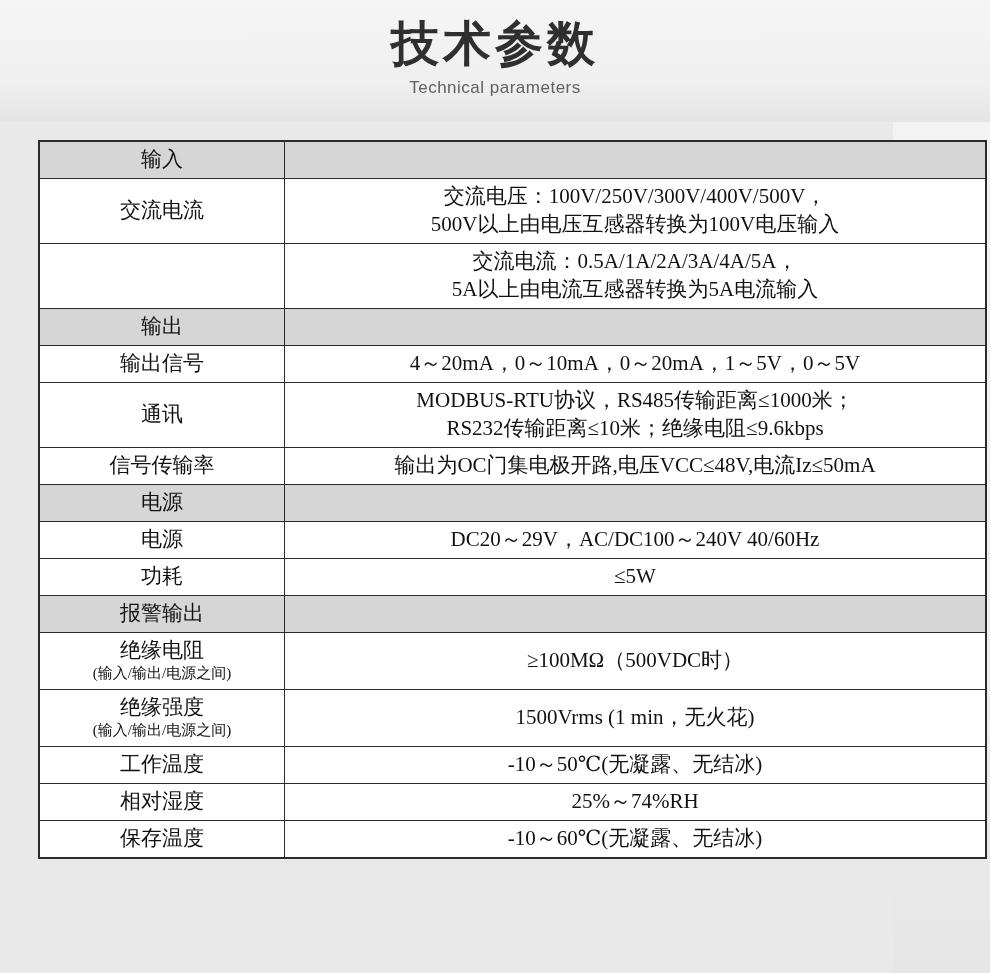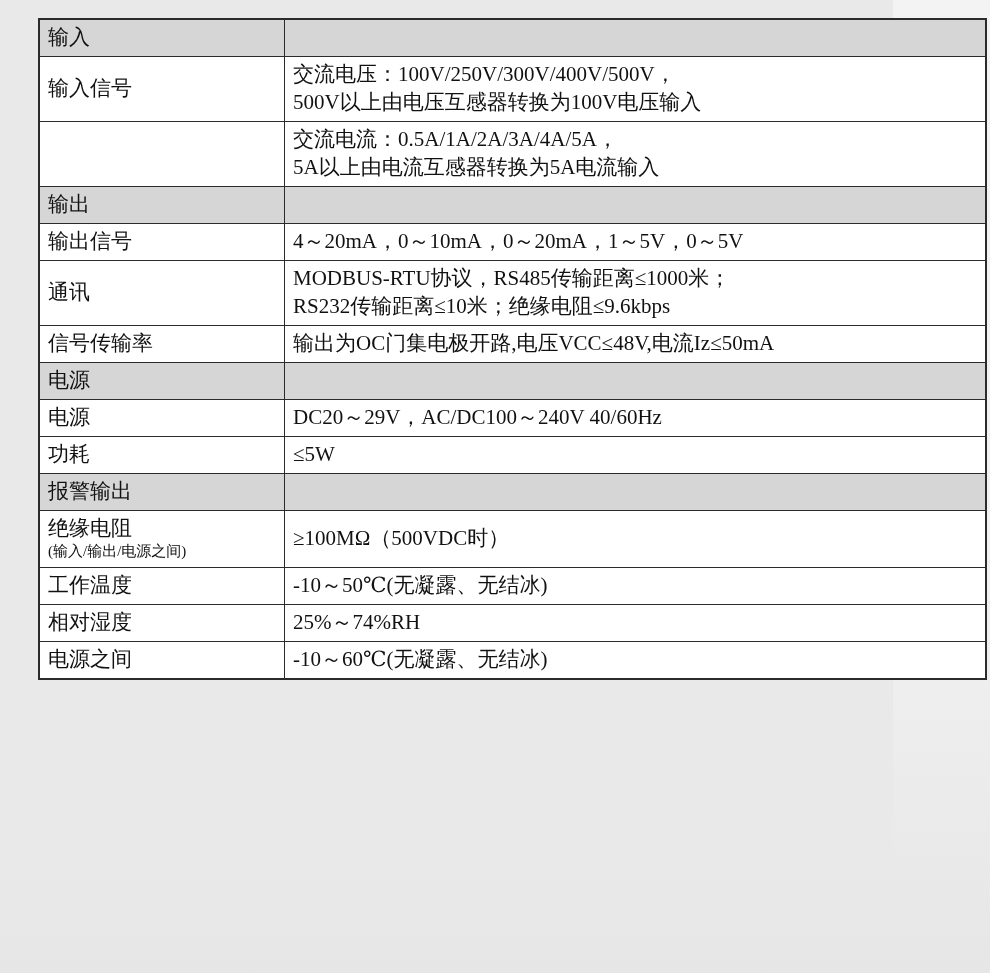--- a/index.html
+++ b/index.html
@@ -42,20 +42,21 @@
     letter-spacing: 0.5px;
     margin-top: 4px;
   }
   .body-area {
     position: relative;
     width: 893px;
     height: 851px;
     background: #e9e9e9;
     box-sizing: border-box;
     padding: 18px 40px 0 38px;
+    text-align: center;
   }
   table.spec {
     width: 914px;
     border-collapse: collapse;
     background: #ffffff;
     table-layout: fixed;
     border: 2px solid #2b2b2b;
   }
   table.spec td {
     border: 1px solid #2b2b2b;
@@ -90,32 +91,36 @@
   .cell-line {
     display: block;
     white-space: nowrap;
   }
 </style>
 </head>
 <body>
 
 <div class="page">
 
+  <div class="header">
+    <div class="header-title">技术参数</div>
+    <div class="header-sub">Technical parameters</div>
+  </div>
 
   <div class="body-area">
     <table class="spec">
       <tbody>
 
         <tr class="section">
           <td class="label">输入</td>
           <td class="value"></td>
         </tr>
 
         <tr>
-          <td class="label">输入信号</td>
+          <td class="label">交流电流</td>
           <td class="value two-line">
             <span class="cell-line">交流电压：100V/250V/300V/400V/500V，</span>
             <span class="cell-line">500V以上由电压互感器转换为100V电压输入</span>
           </td>
         </tr>
 
         <tr>
           <td class="label"></td>
           <td class="value two-line">
             <span class="cell-line">交流电流：0.5A/1A/2A/3A/4A/5A，</span>
@@ -169,33 +174,40 @@
         </tr>
 
         <tr>
           <td class="label">
             <span class="cell-line">绝缘电阻</span>
             <span class="sub-note">(输入/输出/电源之间)</span>
           </td>
           <td class="value">≥100MΩ（500VDC时）</td>
         </tr>
 
+        <tr>
+          <td class="label">
+            <span class="cell-line">绝缘强度</span>
+            <span class="sub-note">(输入/输出/电源之间)</span>
+          </td>
+          <td class="value">1500Vrms (1 min，无火花)</td>
+        </tr>
 
         <tr>
           <td class="label">工作温度</td>
           <td class="value">-10～50℃(无凝露、无结冰)</td>
         </tr>
 
         <tr>
           <td class="label">相对湿度</td>
           <td class="value">25%～74%RH</td>
         </tr>
 
         <tr>
-          <td class="label">电源之间</td>
+          <td class="label">保存温度</td>
           <td class="value">-10～60℃(无凝露、无结冰)</td>
         </tr>
 
       </tbody>
     </table>
   </div>
 
 </div>
 
 </body></html>

